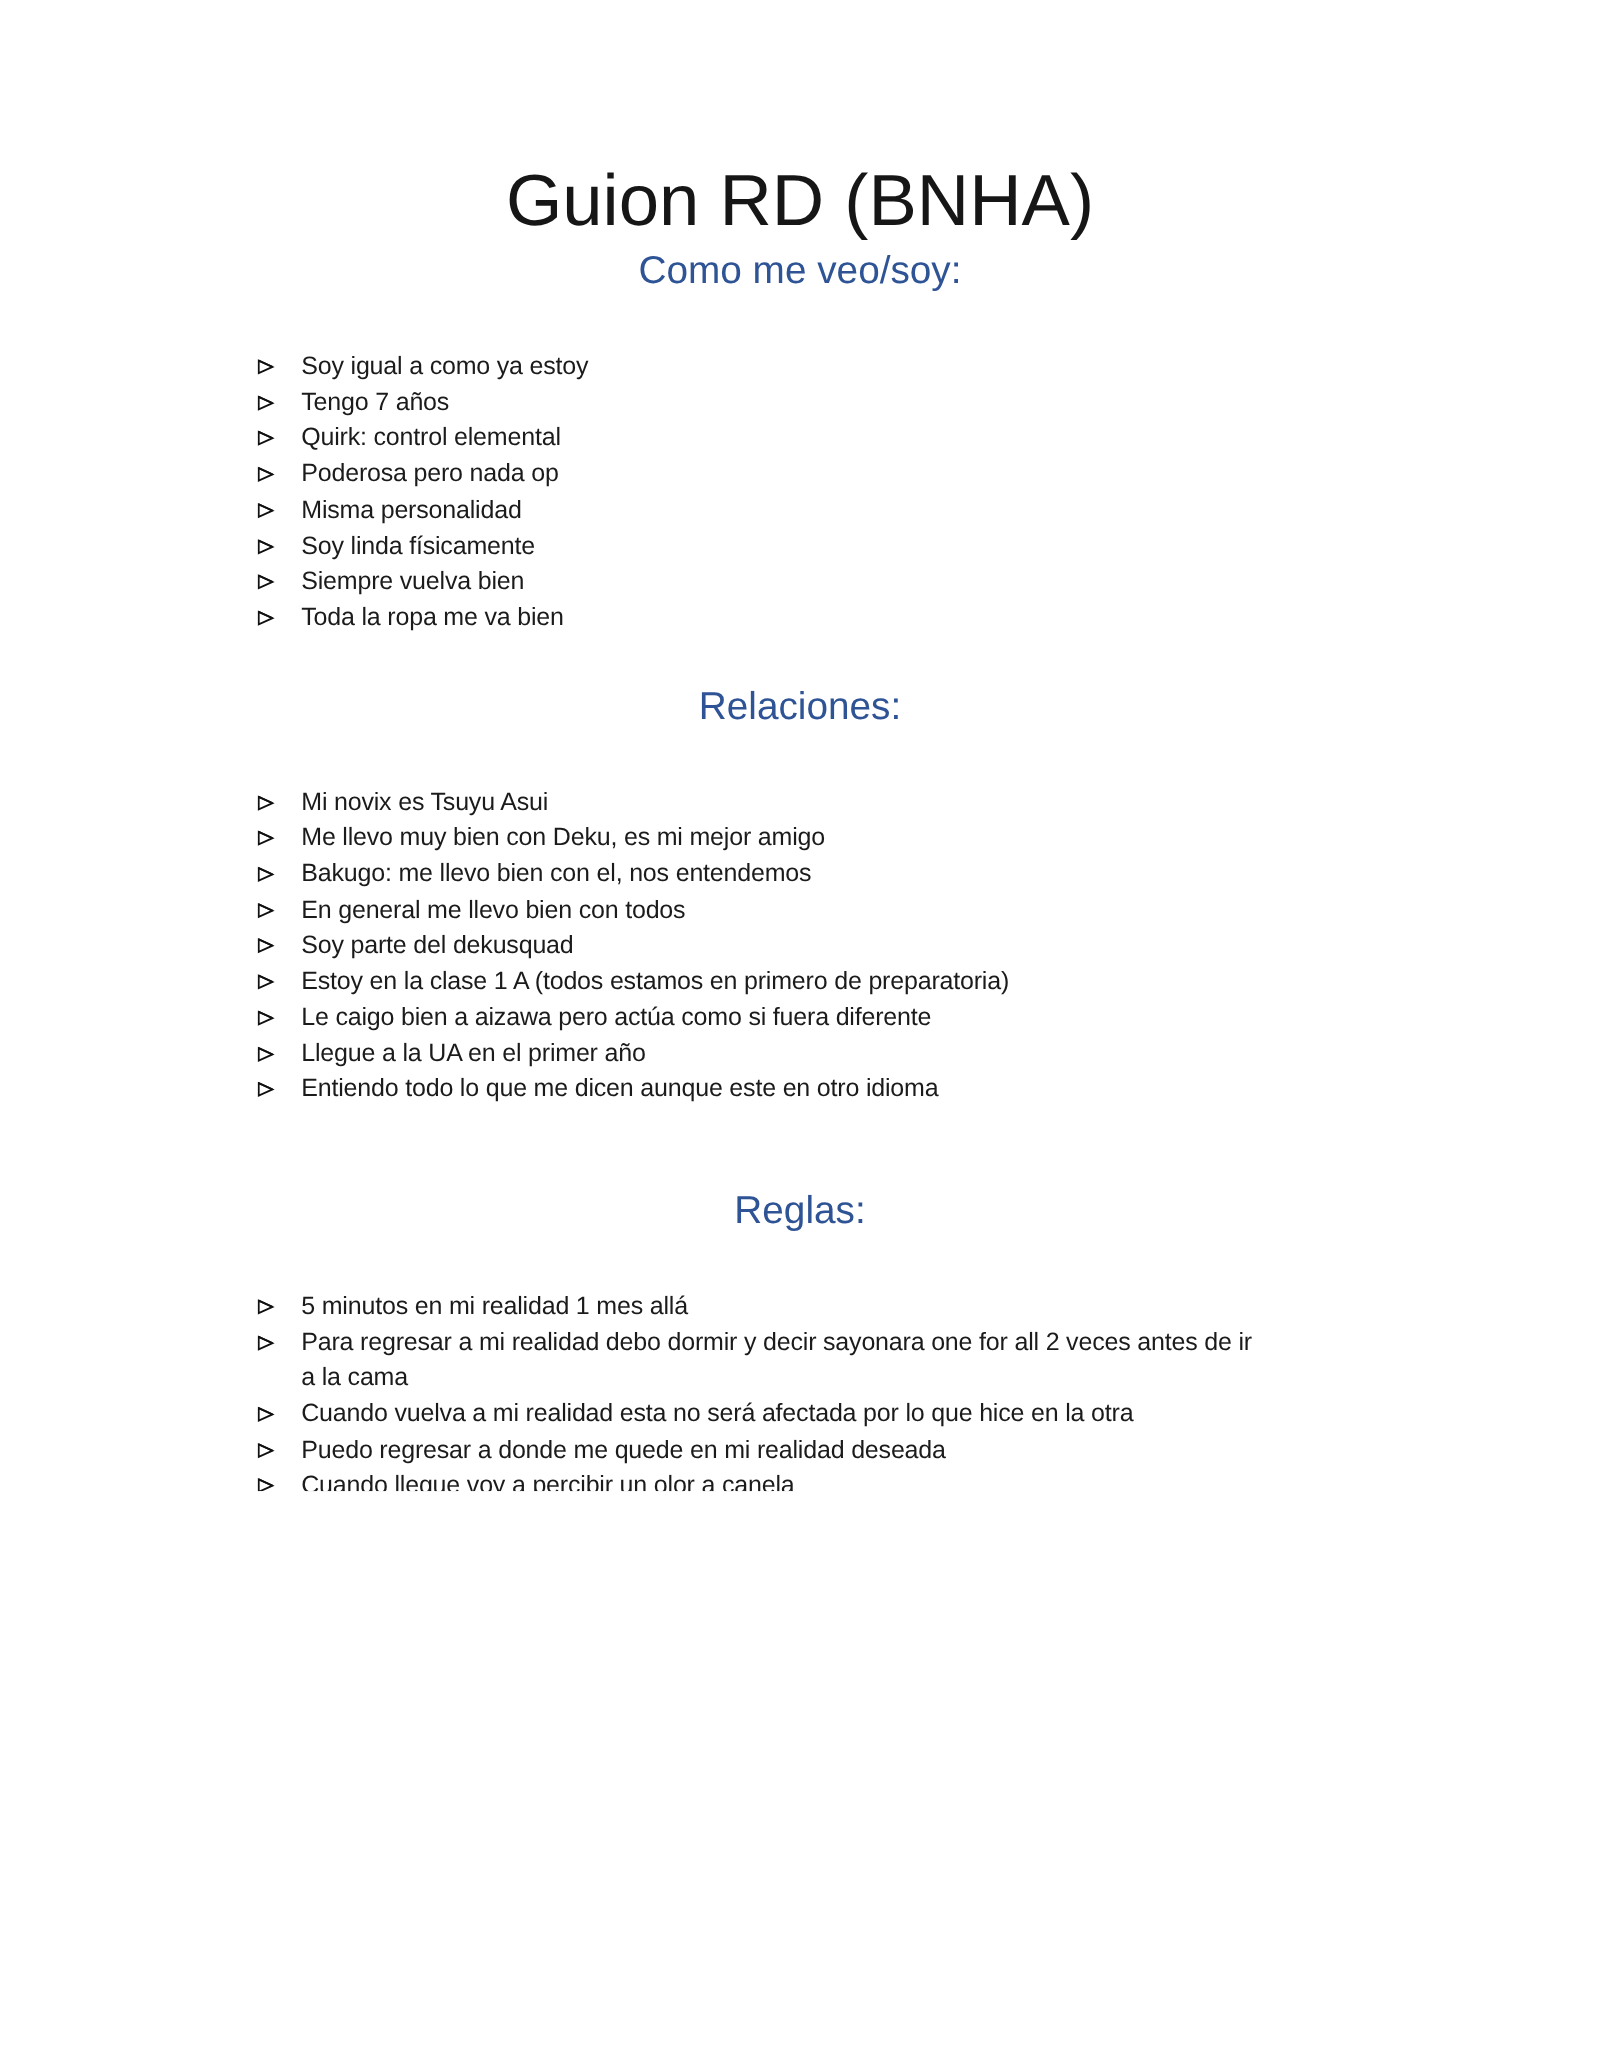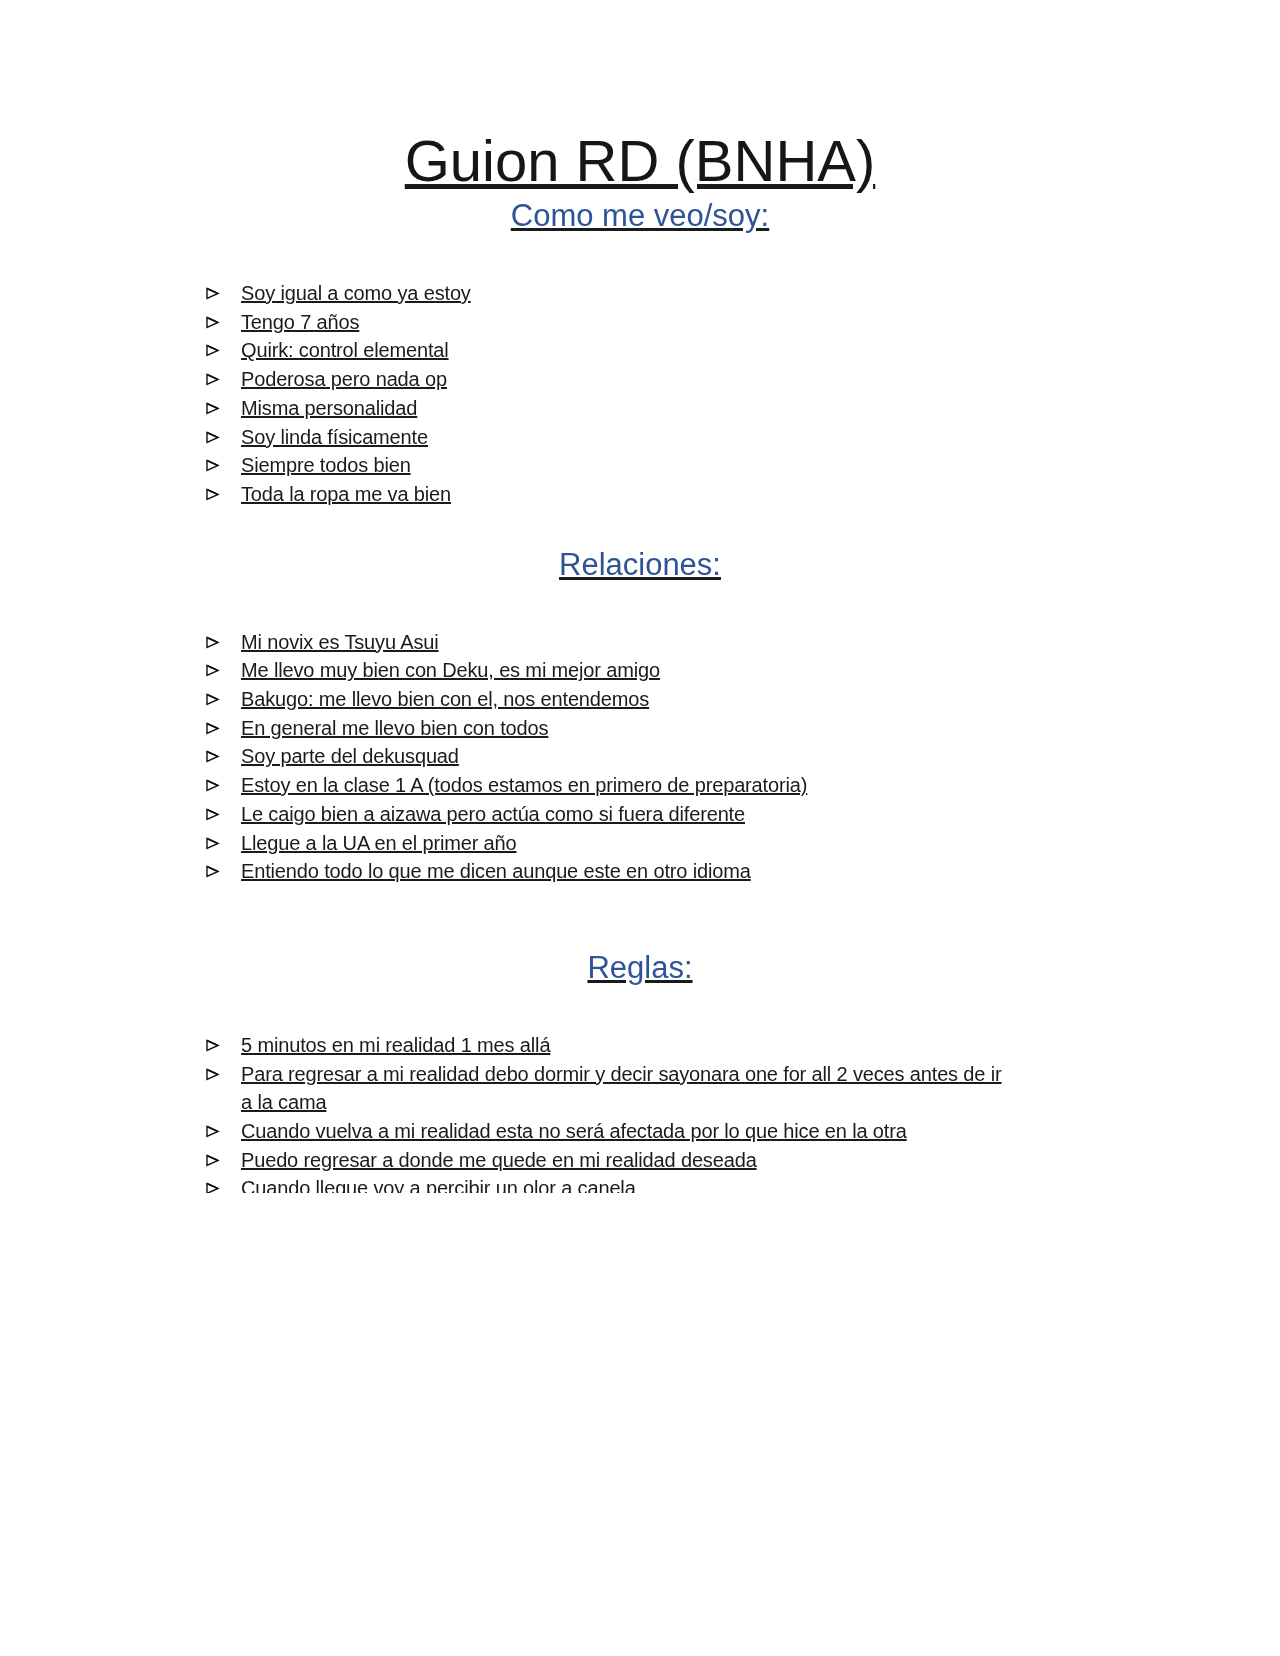--- a/index.html
+++ b/index.html
@@ -4,21 +4,20 @@
 <style>
   html, body { margin: 0; padding: 0; background: #ffffff; }
   .page {
     position: relative;
     width: 1280px;
     height: 1193px;
     background: #ffffff;
     overflow: hidden;
     font-family: "Liberation Sans", sans-serif;
     color: #1b1b1b;
-    text-decoration: underline;
   }
   .doc-title {
     margin: 0;
     margin-top: 126px;
     text-align: center;
     font-size: 58px;
     line-height: 70px;
     font-weight: 400;
     color: #161616;
     letter-spacing: 0px;
@@ -101,21 +100,21 @@
               <svg width="15" height="15" viewBox="0 0 15 15">
                 <path d="M2 2.5 L13 7.5 L2 12.5 Z" fill="#ffffff" stroke="#111111" stroke-width="1.4" stroke-linejoin="miter"></path>
                 <path d="M2 2.5 L13 7.5" stroke="#111111" stroke-width="1.4"></path>
               </svg>
             </span><span>Soy linda físicamente</span></li>
           <li><span class="bullet">
               <svg width="15" height="15" viewBox="0 0 15 15">
                 <path d="M2 2.5 L13 7.5 L2 12.5 Z" fill="#ffffff" stroke="#111111" stroke-width="1.4" stroke-linejoin="miter"></path>
                 <path d="M2 2.5 L13 7.5" stroke="#111111" stroke-width="1.4"></path>
               </svg>
-            </span><span>Siempre todos bien</span></li>
+            </span><span>Siempre vuelva bien</span></li>
           <li><span class="bullet">
               <svg width="15" height="15" viewBox="0 0 15 15">
                 <path d="M2 2.5 L13 7.5 L2 12.5 Z" fill="#ffffff" stroke="#111111" stroke-width="1.4" stroke-linejoin="miter"></path>
                 <path d="M2 2.5 L13 7.5" stroke="#111111" stroke-width="1.4"></path>
               </svg>
             </span><span>Toda la ropa me va bien</span></li>
         </ul>
       </section>
       <section class="section">
         <h2 class="section-heading">Relaciones:</h2>

